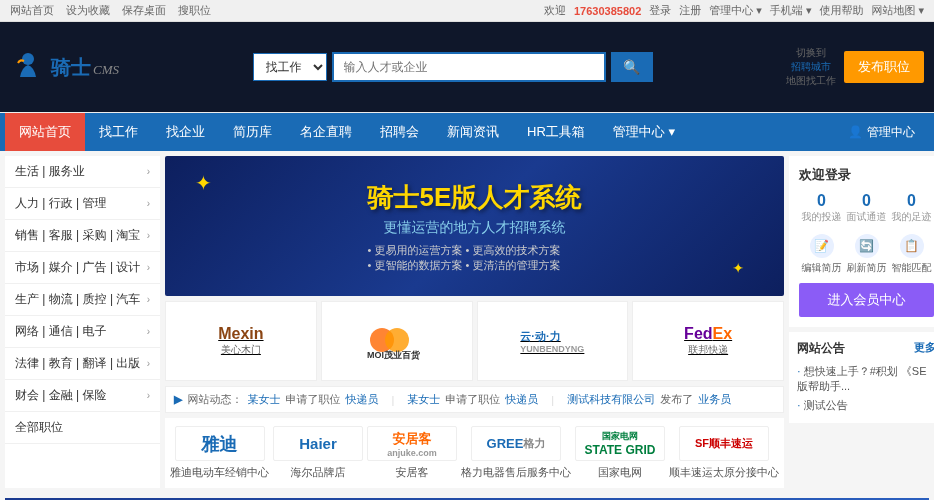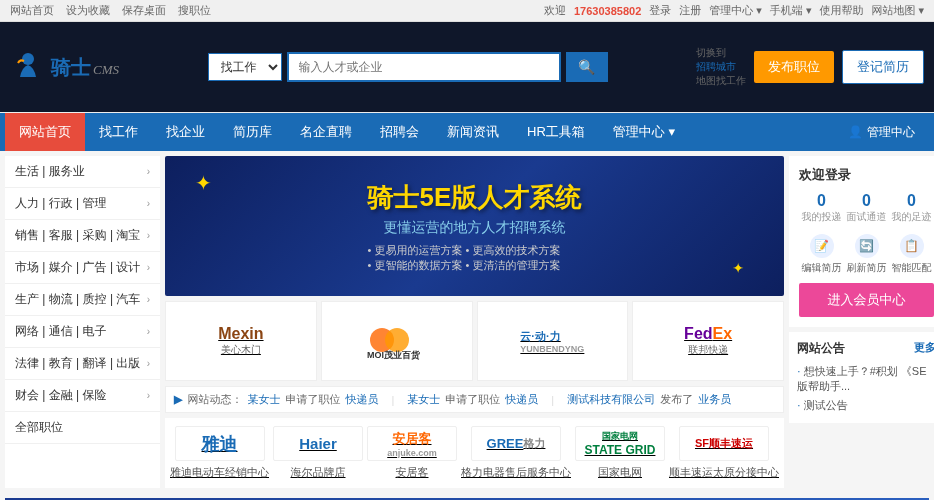--- a/index.html
+++ b/index.html
@@ -13,21 +13,21 @@
     .top-bar-right a { color: #666; text-decoration: none; }
     .top-bar-right .phone { color: #e74c3c; font-weight: bold; }
 
     
     .header { background: #0f172a; padding: 24px 10px; display: flex; align-items: center; justify-content: space-between; border-bottom: 1px solid #eee; }
     .search-area { display: flex; align-items: center; gap: 5px; flex: 1; max-width: 400px; margin: 0 20px; }
     .search-select { border: 1px solid #1a6bb5; padding: 5px 8px; background: #fff; color: #333; font-size: 12px; cursor: pointer; }
     .search-input { border: 2px solid #1a6bb5; padding: 6px 10px; flex: 1; font-size: 12px; outline: none; }
     .search-btn { background: #1a6bb5; color: #fff; border: none; padding: 7px 12px; cursor: pointer; font-size: 14px; }
     .header-right { display: flex; align-items: center; gap: 8px; }
-    .location-box { text-align: left; font-size: 11px; color: #666; cursor: pointer; }
+    .location-box { text-align: center; font-size: 11px; color: #666; cursor: pointer; }
     .btn-post { background: #f90; color: #fff; border: none; padding: 7px 14px; font-size: 13px; cursor: pointer; border-radius: 2px; }
     .btn-resume { background: #fff; color: #1a6bb5; border: 1px solid #1a6bb5; padding: 7px 14px; font-size: 13px; cursor: pointer; border-radius: 2px; }
 
     
     .nav { background: #1a6bb5; display: flex; align-items: center; padding: 0 5px; }
     .nav-item { color: #fff; padding: 10px 14px; cursor: pointer; font-size: 13px; white-space: nowrap; display: flex; align-items: center; gap: 3px; }
     .nav-item.active { background: #e74c3c; }
     .nav-admin { margin-left: auto; color: #fff; padding: 10px 14px; cursor: pointer; display: flex; align-items: center; gap: 4px; }
 
     
@@ -56,36 +56,36 @@
     .partner-logo-yun { color: #1a6bb5; font-weight: bold; font-size: 14px; }
     .partner-logo-fedex { color: #660099; font-weight: bold; font-size: 16px; text-align: right; }
     .partner-logo-fedex span { color: #ff6600; }
 
     
     .activity-bar { background: #fff; padding: 5px 8px; display: flex; align-items: center; font-size: 11px; color: #666; gap: 5px; border: 1px solid #eee; }
     .activity-dot { color: #1a6bb5; font-weight: bold; }
 
     
     .brands { background: #fff; display: flex; align-items: center; justify-content: space-around; padding: 8px 5px; gap: 4px; }
-    .brand-item { display: flex; flex-direction: column; align-items: center; gap: 4px; cursor: pointer; flex: 1; text-decoration: underline; }
+    .brand-item { display: flex; flex-direction: column; align-items: center; gap: 4px; cursor: pointer; flex: 1; }
     .brand-logo { width: 90px; height: 35px; display: flex; align-items: center; justify-content: center; border: 1px solid #eee; border-radius: 2px; font-size: 13px; font-weight: bold; }
     .brand-name { font-size: 11px; color: #555; text-align: center; white-space: nowrap; }
 
     
     .right-panel { width: 155px; flex-shrink: 0; display: flex; flex-direction: column; gap: 5px; }
     .login-box { background: #fff; padding: 10px; }
     .login-title { font-size: 13px; color: #333; font-weight: bold; margin-bottom: 8px; }
     .login-stats { display: flex; justify-content: space-around; margin-bottom: 10px; }
     .stat-item { text-align: center; }
     .stat-num { font-size: 16px; color: #1a6bb5; font-weight: bold; }
     .stat-label { font-size: 10px; color: #999; }
     .action-row { display: flex; justify-content: space-around; }
     .action-item { text-align: center; font-size: 10px; color: #666; cursor: pointer; }
     .action-icon { width: 24px; height: 24px; background: #e8f0ff; border-radius: 50%; display: flex; align-items: center; justify-content: center; margin: 0 auto 3px; font-size: 12px; }
-    .btn-enter { background: #ec4899; color: #fff; border: none; width: 100%; padding: 8px; cursor: pointer; font-size: 13px; margin-top: 8px; border-radius: 2px; }
+    .btn-enter { background: #8b5cf6; color: #fff; border: none; width: 100%; padding: 8px; cursor: pointer; font-size: 13px; margin-top: 8px; border-radius: 2px; }
 
     
     .notice-box { background: #fff; padding: 8px; }
     .notice-title { display: flex; justify-content: space-between; font-size: 12px; color: #333; font-weight: bold; margin-bottom: 5px; }
     .notice-more { color: #1a6bb5; font-size: 11px; cursor: pointer; }
     .notice-item { font-size: 11px; color: #555; padding: 2px 0; cursor: pointer; }
     .notice-item:before { content: "·"; color: #1a6bb5; margin-right: 3px; }
 
     
     .ad-banner { background: linear-gradient(90deg, #1a3a8f, #2a5fbf); height: 38px; display: flex; align-items: center; justify-content: center; color: #fff; font-size: 16px; font-weight: bold; letter-spacing: 2px; margin: 5px; position: relative; }
@@ -140,21 +140,20 @@
     <button class="search-btn">🔍</button>
   </div>
 
   <div class="header-right">
     <div class="location-box">
       <div style="font-size:10px;color:#666">切换到</div>
       <div style="font-size:10px;color:#1a6bb5">招聘城市</div>
       <div style="font-size:10px;color:#666">地图找工作</div>
     </div>
     <button class="btn-post">发布职位</button>
-    <button class="btn-resume">登记简历</button>
   </div>
 </div>
 
 <div class="nav">
   <div class="nav-item active">网站首页</div>
   <div class="nav-item">找工作</div>
   <div class="nav-item">找企业</div>
   <div class="nav-item">简历库</div>
   <div class="nav-item">名企直聘</div>
   <div class="nav-item">招聘会</div>

